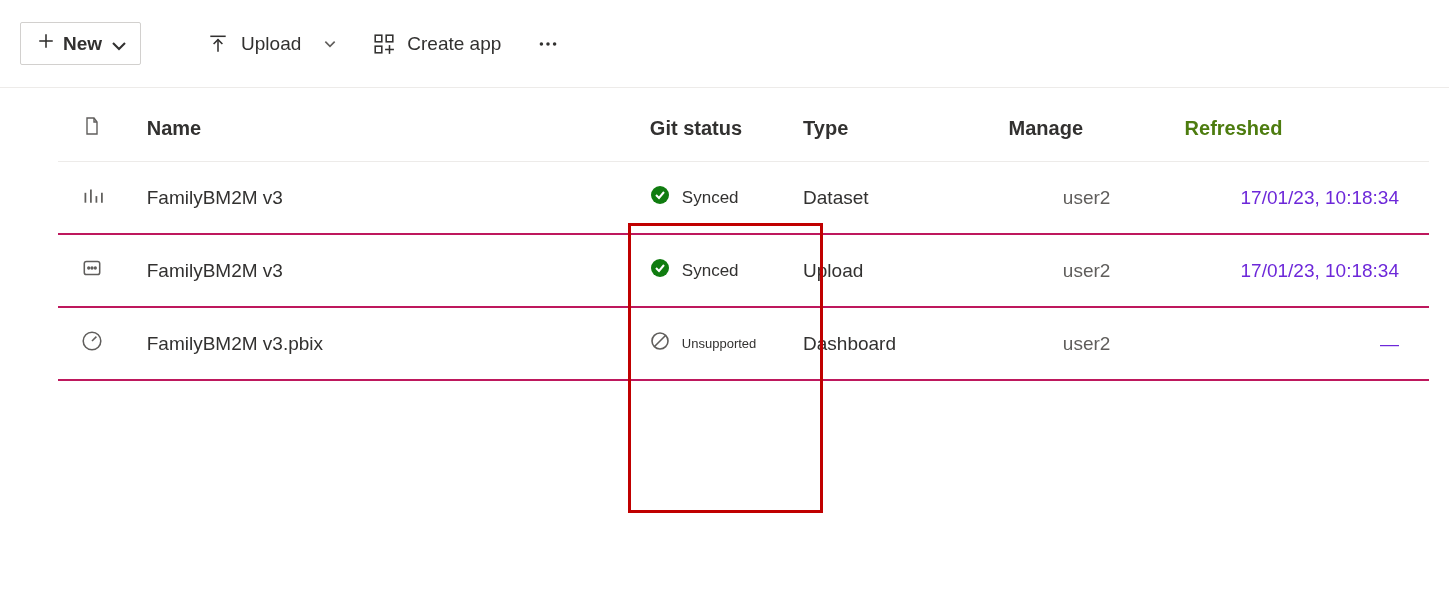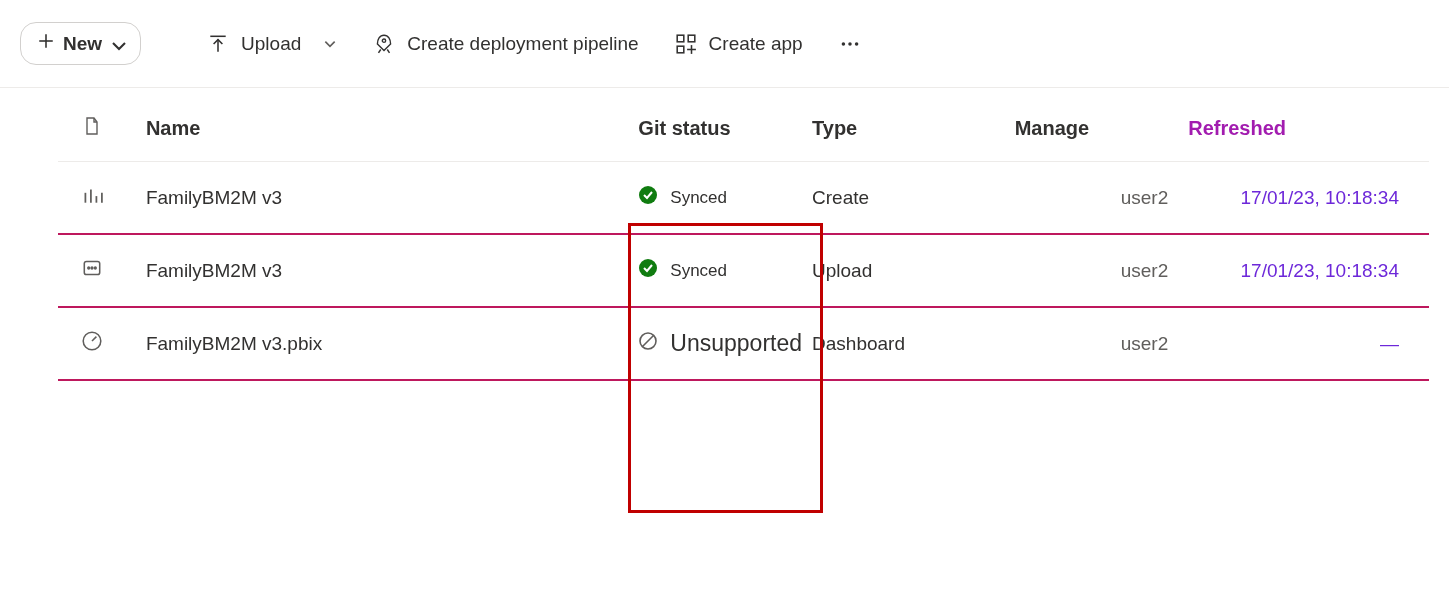--- a/index.html
+++ b/index.html
@@ -21,21 +21,21 @@
       padding: 16px 20px;
       gap: 36px;
       border-bottom: 1px solid #edebe9;
       height: 88px;
     }
     .new-button {
       display: flex;
       align-items: center;
       gap: 8px;
       border: 1px solid #d2d0ce;
-      border-radius: 16px;
+      border-radius: 2px;
       background: #ffffff;
       padding: 9px 16px;
       font-size: 19px;
       font-weight: 600;
       color: #323130;
       cursor: pointer;
     }
     .new-button svg {
       width: 18px;
       height: 18px;
@@ -101,39 +101,39 @@
     .col-git {
       width: 190px;
       padding-left: 35px !important;
     }
     .col-type {
       width: 200px;
       padding-left: 0 !important;
     }
     .col-owner {
       width: 180px;
-      text-align: right;
+      text-align: center;
       color: #605e5c;
       font-size: 17px;
     }
     .table-header-row .col-owner {
       color: #323130;
       font-size: 20px;
       text-align: left !important;
       padding-left: 10px !important;
     }
     .col-refreshed {
       width: 260px;
       text-align: right !important;
       padding-right: 30px !important;
       color: #6d28d9;
       font-size: 17px;
     }
     .table-header-row .col-refreshed {
-      color: #a21caf;
+      color: #4d7c0f;
       font-size: 20px;
       text-align: left !important;
     }
     .type-icon {
       width: 22px;
       height: 22px;
       display: inline-block;
     }
     .git-status-cell {
       display: flex;
@@ -186,31 +186,20 @@
         </svg>
     </span>
     <span>Upload</span>
     <span class="icon chev">
       <svg viewBox="0 0 12 12" fill="none" stroke="#605e5c" stroke-width="1.4">
           <polyline points="2,4 6,8 10,4"></polyline>
         </svg>
     </span>
   </div>
 
-  <div class="toolbar-item">
-    <span class="icon">
-      <svg viewBox="0 0 20 20" fill="none" stroke="#323130" stroke-width="1.3">
-          <path d="M10 2 C14 2 16 6 16 10 L10 16 L4 10 C4 6 6 2 10 2 Z"></path>
-          <circle cx="10" cy="7" r="1.5"></circle>
-          <line x1="7" y1="15" x2="5" y2="18"></line>
-          <line x1="13" y1="15" x2="15" y2="18"></line>
-        </svg>
-    </span>
-    <span>Create deployment pipeline</span>
-  </div>
 
   <div class="toolbar-item">
     <span class="icon">
       <svg viewBox="0 0 20 20" fill="none" stroke="#323130" stroke-width="1.4">
           <rect x="2" y="2" width="6" height="6"></rect>
           <rect x="12" y="2" width="6" height="6"></rect>
           <rect x="2" y="12" width="6" height="6"></rect>
           <line x1="15" y1="11" x2="15" y2="19"></line>
           <line x1="11" y1="15" x2="19" y2="15"></line>
         </svg>
@@ -256,21 +245,21 @@
           <td class="col-name">FamilyBM2M v3</td>
           <td class="col-git">
             <div class="git-status-cell">
               <span><svg class="git-icon" viewBox="0 0 20 20">
                   <circle cx="10" cy="10" r="9" fill="#107c10"></circle>
                   <polyline points="6,10 9,13 14,7" fill="none" stroke="#fff" stroke-width="2"></polyline>
                 </svg></span>
               <span style="font-size: 17px;">Synced</span>
             </div>
           </td>
-          <td class="col-type" style="padding-left: 60px;">Create</td>
+          <td class="col-type" style="padding-left: 60px;">Dataset</td>
           <td class="col-owner">user2</td>
           <td class="col-refreshed">17/01/23, 10:18:34</td>
         </tr>
         <tr>
           <td class="col-icon"><svg class="type-icon" viewBox="0 0 20 20" fill="none" stroke="#605e5c" stroke-width="1.4">
               <rect x="3" y="4" width="14" height="12" rx="2"></rect>
               <circle cx="7" cy="10" r="0.8" fill="#605e5c"></circle>
               <circle cx="10" cy="10" r="0.8" fill="#605e5c"></circle>
               <circle cx="13" cy="10" r="0.8" fill="#605e5c"></circle>
             </svg></td>
@@ -293,21 +282,21 @@
               <circle cx="10" cy="10" r="8"></circle>
               <line x1="10" y1="10" x2="14" y2="6"></line>
             </svg></td>
           <td class="col-name">FamilyBM2M v3.pbix</td>
           <td class="col-git">
             <div class="git-status-cell">
               <span><svg class="git-icon" viewBox="0 0 20 20" fill="none" stroke="#605e5c" stroke-width="1.6">
                   <circle cx="10" cy="10" r="8"></circle>
                   <line x1="4.5" y1="15.5" x2="15.5" y2="4.5"></line>
                 </svg></span>
-              <span style="font-size: 23px;">Unsupported</span>
+              <span style="font-size: 13px;">Unsupported</span>
             </div>
           </td>
           <td class="col-type" style="padding-left: 60px;">Dashboard</td>
           <td class="col-owner">user2</td>
           <td class="col-refreshed">—</td>
         </tr>
       </tbody>
   </table>
   <div class="highlight-box"></div>
 </div>

